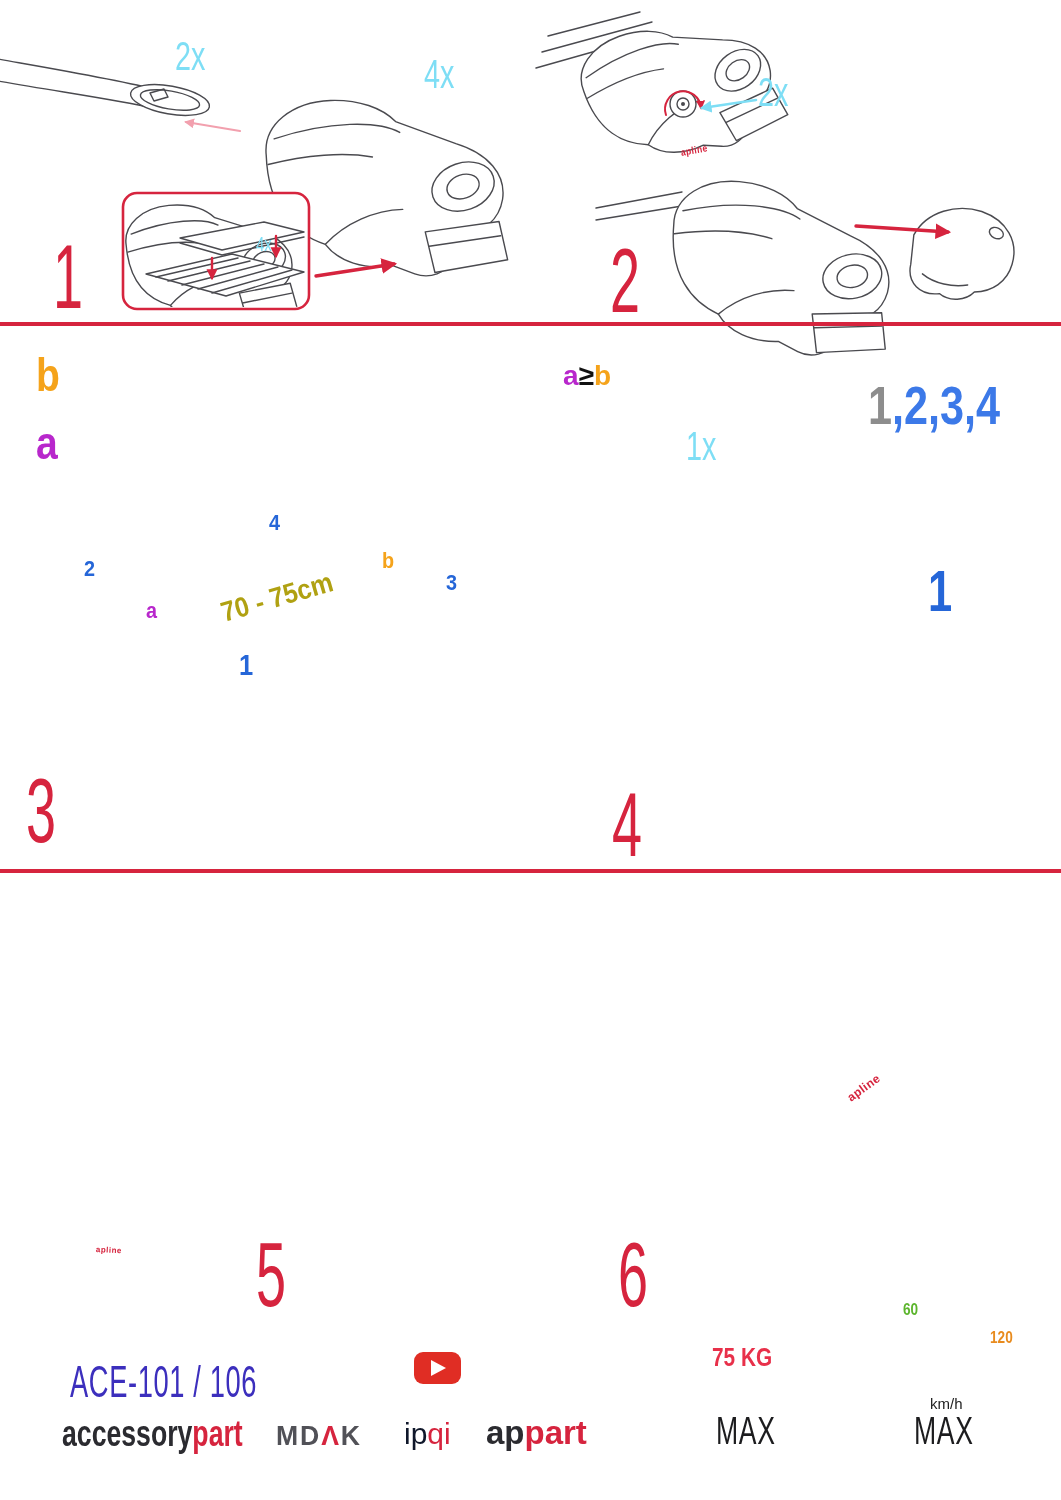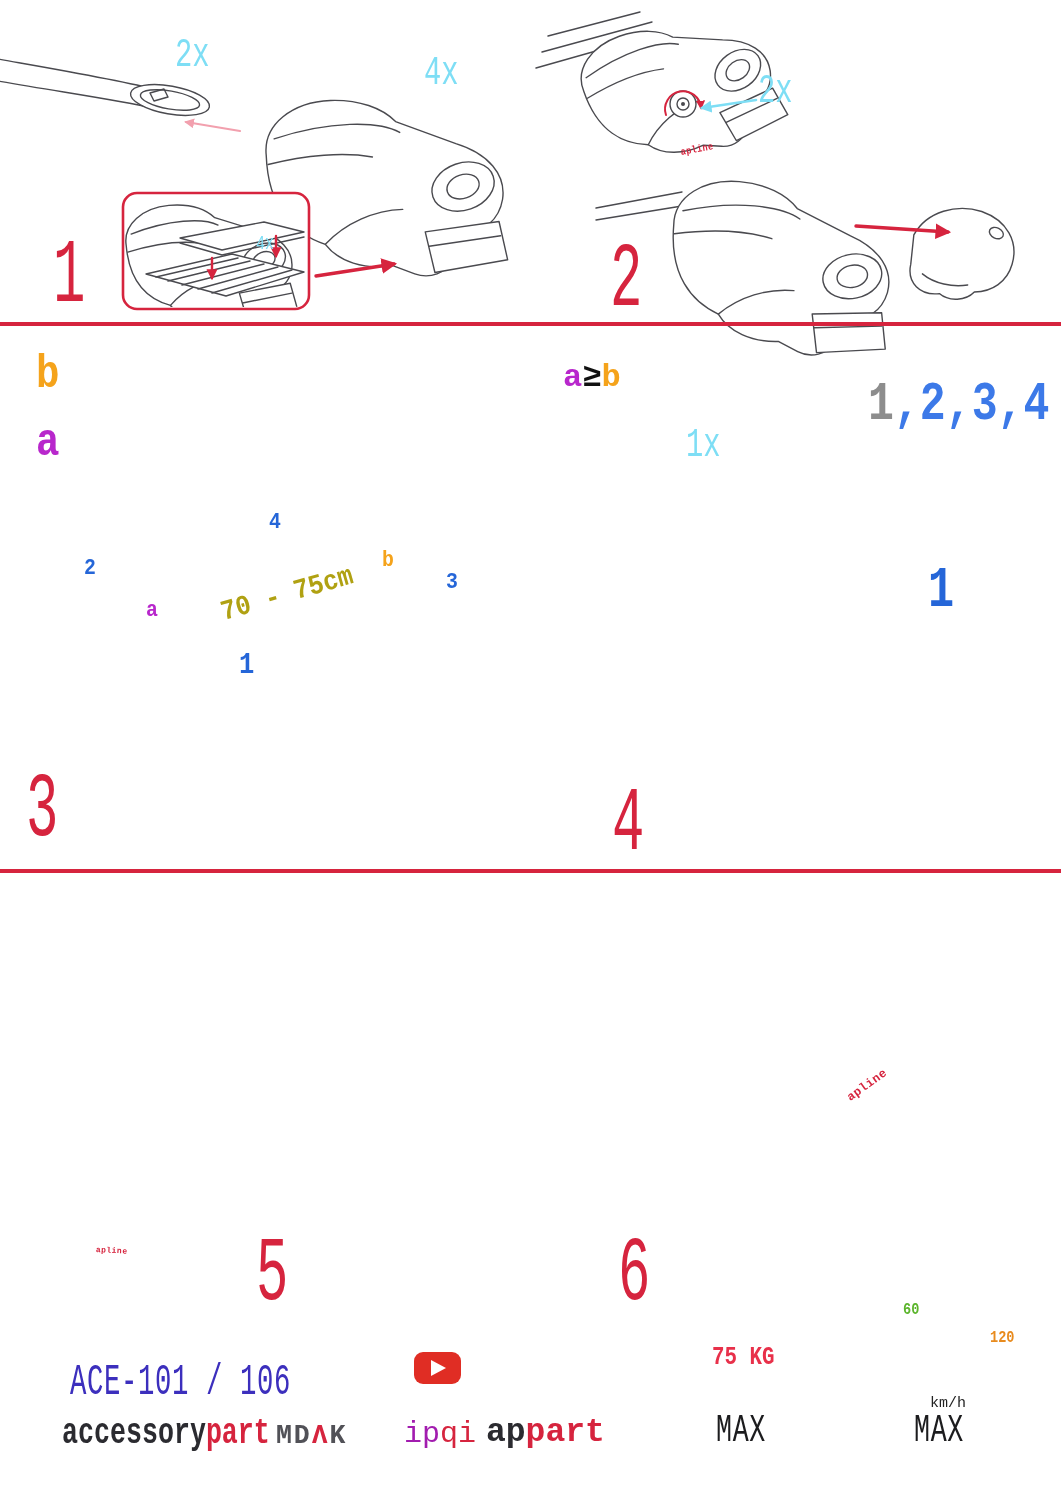--- a/index.html
+++ b/index.html
@@ -2,21 +2,21 @@
 <html><head>
 <meta charset="utf-8">
 <style>
   :root{
     --red:#d6243e; --cyan:#7edef5; --blue:#2566d8; --orange:#f5a31b;
     --purple:#b827cc; --olive:#b0a112; --gray1:#8d8d8d; --ace:#3c2fbd;
     --ink:#1c1c1e; --line:#4a4a4f;
   }
   html,body{margin:0;padding:0;background:#ffffff;}
   .page{position:relative;width:1061px;height:1500px;background:#fff;overflow:hidden;
-        font-family:Liberation Mono, monospace;}
+        font-family:Liberation Sans, sans-serif;}
   svg{display:block;}
   .art{position:absolute;left:0;top:0;}
   .ln{stroke:var(--line);stroke-width:1.4;fill:none;stroke-linecap:round;stroke-linejoin:round;vector-effect:non-scaling-stroke;}
   .f{fill:#fff;}
   .ar{fill:none;stroke-linecap:round;}
   .txt{position:absolute;line-height:1;white-space:nowrap;transform-origin:0 0;}
   .stepnum{font-size:90px;color:var(--red);transform:scaleX(.6);font-weight:400;letter-spacing:-2px;}
   .qty{font-size:40px;color:var(--cyan);transform:scaleX(.72);}
   .qty-sm{font-size:20px;color:var(--cyan);transform:scaleX(.75);}
   .ab{font-size:46px;font-weight:700;transform:scaleX(.85);}
@@ -320,38 +320,38 @@
   <span class="txt posnum" style="left:84px;top:558px">2</span>
   <span class="txt posnum" style="left:269px;top:512px">4</span>
   <span class="txt posnum" style="left:446px;top:572px">3</span>
   <span class="txt roofab" style="left:382px;top:550px;color:var(--orange)">b</span>
   <span class="txt roofab" style="left:146px;top:600px;color:var(--purple)">a</span>
   <span class="txt" style="left:218px;top:600px;font-size:28px;font-weight:700;color:var(--olive);transform:rotate(-16deg) scaleX(.9)">70 - 75cm</span>
   <span class="txt" style="left:239px;top:650px;font-size:30px;font-weight:700;color:var(--blue);transform:scaleX(.85)">1</span>
   <span class="txt stepnum" style="left:26px;top:766px">3</span>
 
   
-  <span class="txt" style="left:563px;top:362px;font-size:32px;font-weight:700"><span style="color:var(--purple)">a</span><span style="color:#111">≥</span><span style="color:var(--orange)">b</span></span>
+  <span class="txt" style="left:563px;top:362px;font-size:28px;font-weight:700"><span style="color:var(--purple)">a</span><span style="color:#111">≥</span><span style="color:var(--orange)">b</span></span>
   <span class="txt" style="left:868px;top:378px;font-size:54px;font-weight:700;transform:scaleX(.8)"><span style="color:var(--gray1)">1</span><span style="color:#3c79e8">,2,3,4</span></span>
   <span class="txt qty" style="left:686px;top:426px">1x</span>
   <span class="txt" style="left:928px;top:562px;font-size:58px;font-weight:700;color:var(--blue);transform:scaleX(.75)">1</span>
   <span class="txt stepnum" style="left:612px;top:780px">4</span>
 
   
   <span class="txt stepnum" style="left:256px;top:1230px">5</span>
   <span class="txt clamp-logo" style="left:96px;top:1246px;font-size:8px;transform:rotate(3deg)">apline</span>
   <span class="txt stepnum" style="left:618px;top:1230px">6</span>
   <span class="txt clamp-logo" style="left:845px;top:1094px;font-size:12px;transform:rotate(-36deg)">apline</span>
 
   
   <span class="txt" style="left:70px;top:1360px;font-size:44px;color:var(--ace);transform:scaleX(.62);letter-spacing:1px">ACE-101 / 106</span>
   <span class="txt" style="left:62px;top:1416px;font-size:36px;font-weight:700;transform:scaleX(.74)"><span style="color:#2b2b30">accessory</span><span style="color:var(--red)">part</span></span>
 
   <span class="txt" style="left:276px;top:1422px;font-size:28px;font-weight:700;letter-spacing:2px;transform:scaleX(.95)"><span style="color:#515157">MD</span><span style="color:var(--red)">Λ</span><span style="color:#515157">K</span></span>
-  <span class="txt" style="left:404px;top:1419px;font-size:30px"><span style="color:#a21caf">ip</span><span style="color:var(--red)">qi</span></span>
+  <span class="txt" style="left:404px;top:1419px;font-size:30px"><span style="color:#0f172a">ip</span><span style="color:var(--red)">qi</span></span>
   <span class="txt" style="left:486px;top:1416px;font-size:33px;font-weight:600"><span style="color:#2b2b30">ap</span><span style="color:var(--red)">part</span></span>
 
   <div class="yt">
         <div class="tri"></div>
       </div>
 
   <span class="txt" style="left:712px;top:1344px;font-size:26px;font-weight:600;color:#e8304a;transform:scaleX(.8)">75 KG</span>
   <span class="txt max" style="left:716px;top:1412px">MAX</span>
 
   <span class="txt" style="left:903px;top:1302px;font-size:16px;font-weight:700;color:#5cb52d;transform:scaleX(.85)">60</span>

